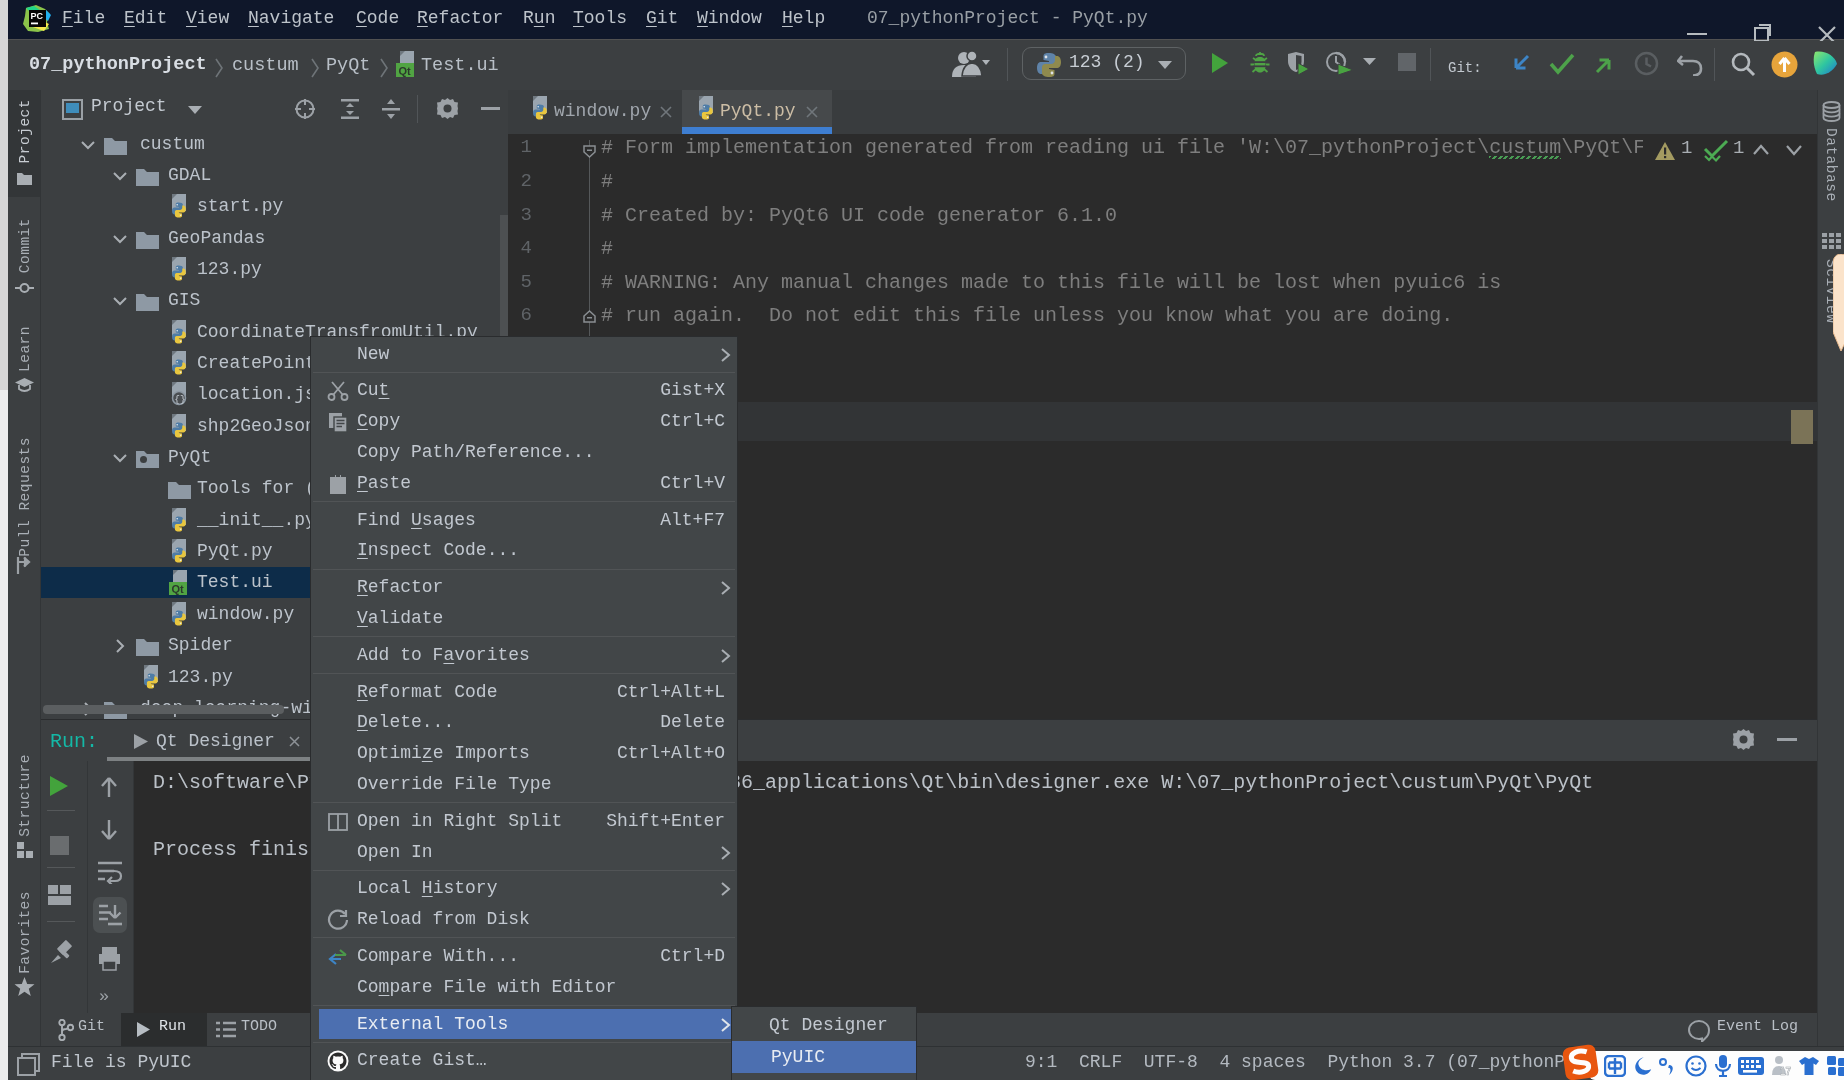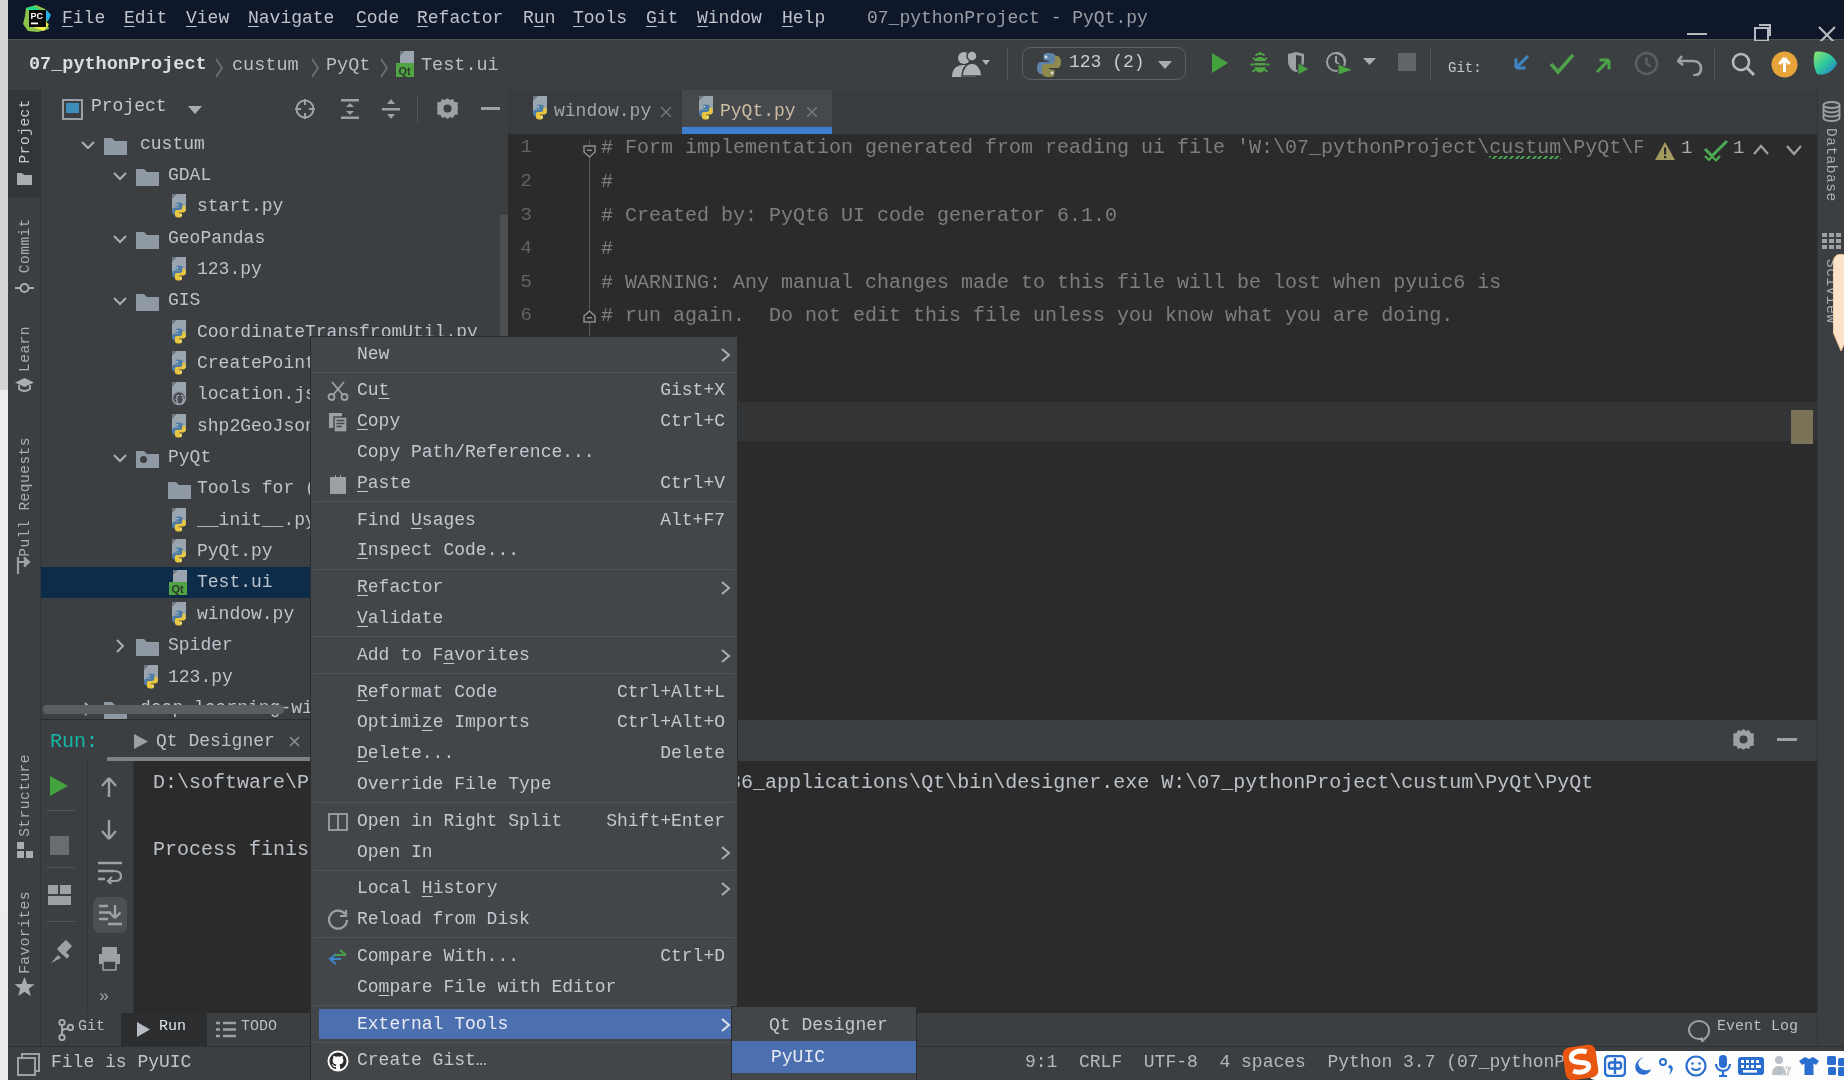--- a/index.html
+++ b/index.html
@@ -654,26 +654,26 @@
         </svg>
       </div>
   <div style="position:relative;height:6px;">
         <div class="mi-sep" style="top:2.5px;"></div>
       </div>
   <div class="mi-row">
         <span class="mi-txt"><span class="u">R</span>eformat Code</span>
         <span class="mi-sc">Ctrl+Alt+L</span>
       </div>
   <div class="mi-row">
+        <span class="mi-txt"><span class="u">D</span>elete...</span>
+        <span class="mi-sc">Delete</span>
+      </div>
+  <div class="mi-row">
         <span class="mi-txt">Optimi<span class="u">z</span>e Imports</span>
         <span class="mi-sc">Ctrl+Alt+O</span>
-      </div>
-  <div class="mi-row">
-        <span class="mi-txt"><span class="u">D</span>elete...</span>
-        <span class="mi-sc">Delete</span>
       </div>
   <div class="mi-row">
         <span class="mi-txt">Override File Type</span>
       </div>
   <div style="position:relative;height:6px;">
         <div class="mi-sep" style="top:2.5px;"></div>
       </div>
   <div class="mi-row">
     <svg class="mi-ico" viewBox="0 0 22 22">
           <rect x="2" y="3" width="18" height="16" fill="none" stroke="#9ca1a6" stroke-width="1.8"></rect>

